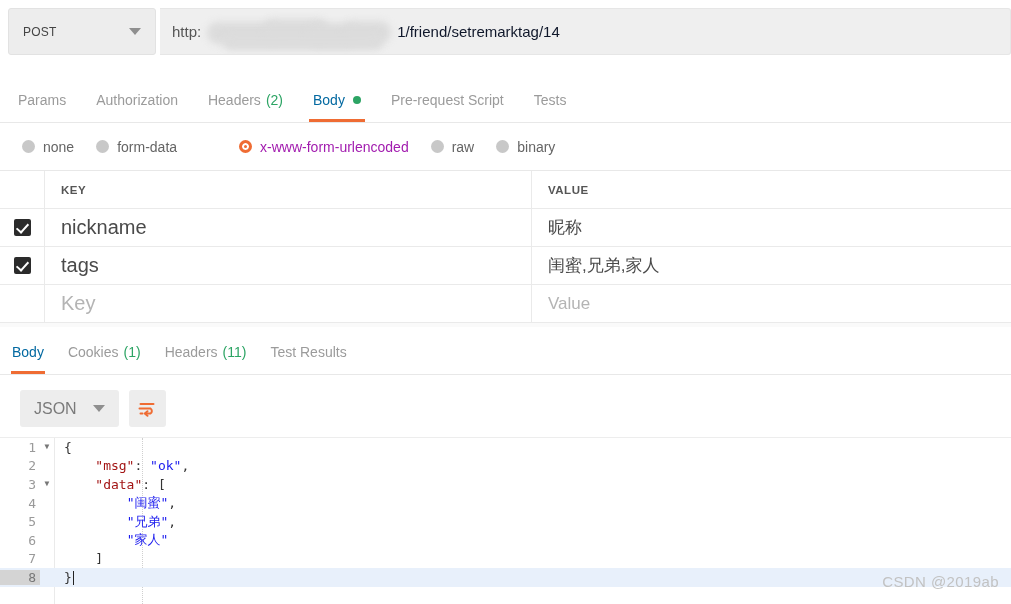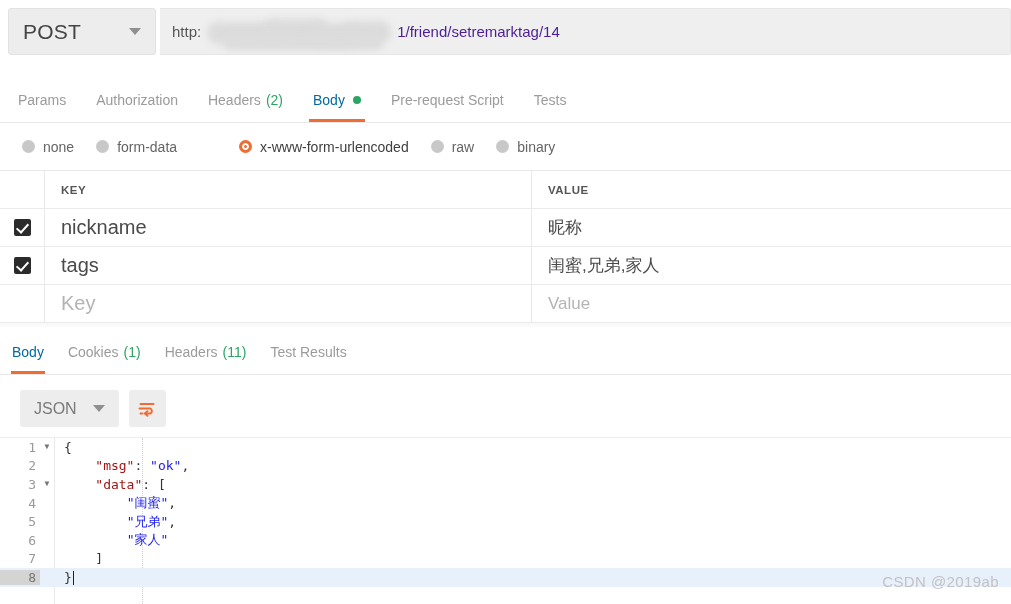--- a/index.html
+++ b/index.html
@@ -14,21 +14,21 @@
   
   .urlbar {
     position: absolute; left: 0; top: 0; width: 1011px; height: 63px;
     background: #fff;
   }
   .method-select {
     position: absolute; left: 8px; top: 8px; width: 148px; height: 47px;
     background: #ededed; border: 1px solid #e2e2e2; border-radius: 3px;
     display: flex; align-items: center; padding: 0 14px;
   }
-  .method-label { font-size: 21px; color: #444; flex: 1; letter-spacing: .2px; }
+  .method-label { font-size: 12px; color: #444; flex: 1; letter-spacing: .2px; }
   .caret-down {
     width: 0; height: 0;
     border-left: 6px solid transparent; border-right: 6px solid transparent;
     border-top: 7px solid #8f8f8f;
   }
   .url-field {
     position: absolute; left: 160px; top: 8px; width: 851px; height: 47px;
     background: #efefef; border: 1px solid #e6e6e6; border-left: none;
     border-radius: 0 3px 3px 0;
     display: flex; align-items: center; padding-left: 12px;
@@ -41,21 +41,21 @@
   }
   .url-redaction span {
     position: absolute; background: #dcdcdc; border-radius: 11px;
     filter: blur(3.5px);
   }
   .blr1 { left: 4px;   top: 4px;  width: 74px; height: 22px; background: #dfdfdf; }
   .blr2 { left: 60px;  top: 1px;  width: 66px; height: 25px; background: #e2e2e2; }
   .blr3 { left: 104px; top: 5px;  width: 52px; height: 23px; background: #d8d8d8; }
   .blr4 { left: 140px; top: 3px;  width: 48px; height: 22px; background: #e0e0e0; }
   .blr5 { left: 20px;  top: 16px; width: 160px;height: 16px; background: #e4e4e4; }
-  .url-tail { color: #4c1d95; }
+  .url-tail { color: #0f172a; }
 
   
   .req-tabs {
     position: absolute; left: 0; top: 78px; width: 1011px; height: 45px;
     border-bottom: 1px solid #e8e8e8;
     display: flex; align-items: flex-end;
   }
   .tab {
     position: relative; height: 44px; display: flex; align-items: center;
     padding: 0 15px; font-size: 14px; color: #9b9b9b; cursor: pointer;
@@ -88,21 +88,21 @@
     background: #c8c8c8; margin-right: 8px; flex: none;
   }
   .radio-item.selected .radio-dot {
     background: #fff; border: 3px solid #ef6c33;
     box-shadow: inset 0 0 0 2px #fff;
     background: #ef6c33;
   }
   .radio-item.selected .radio-dot {
     background: radial-gradient(circle, #ef6c33 0 40%, #fff 42% 62%, #ef6c33 64% 100%);
   }
-  .radio-item.selected { color: #404040; padding-left: 40px; }
+  .radio-item.selected { color: #a21caf; padding-left: 40px; }
 
   
   .kv-table {
     position: absolute; left: 0; top: 170px; width: 1011px; height: 152px;
     border-top: 1px solid #e8e8e8;
   }
   .kv-row {
     display: flex; height: 38px; border-bottom: 1px solid #eaeaea;
     background: #fff;
   }

